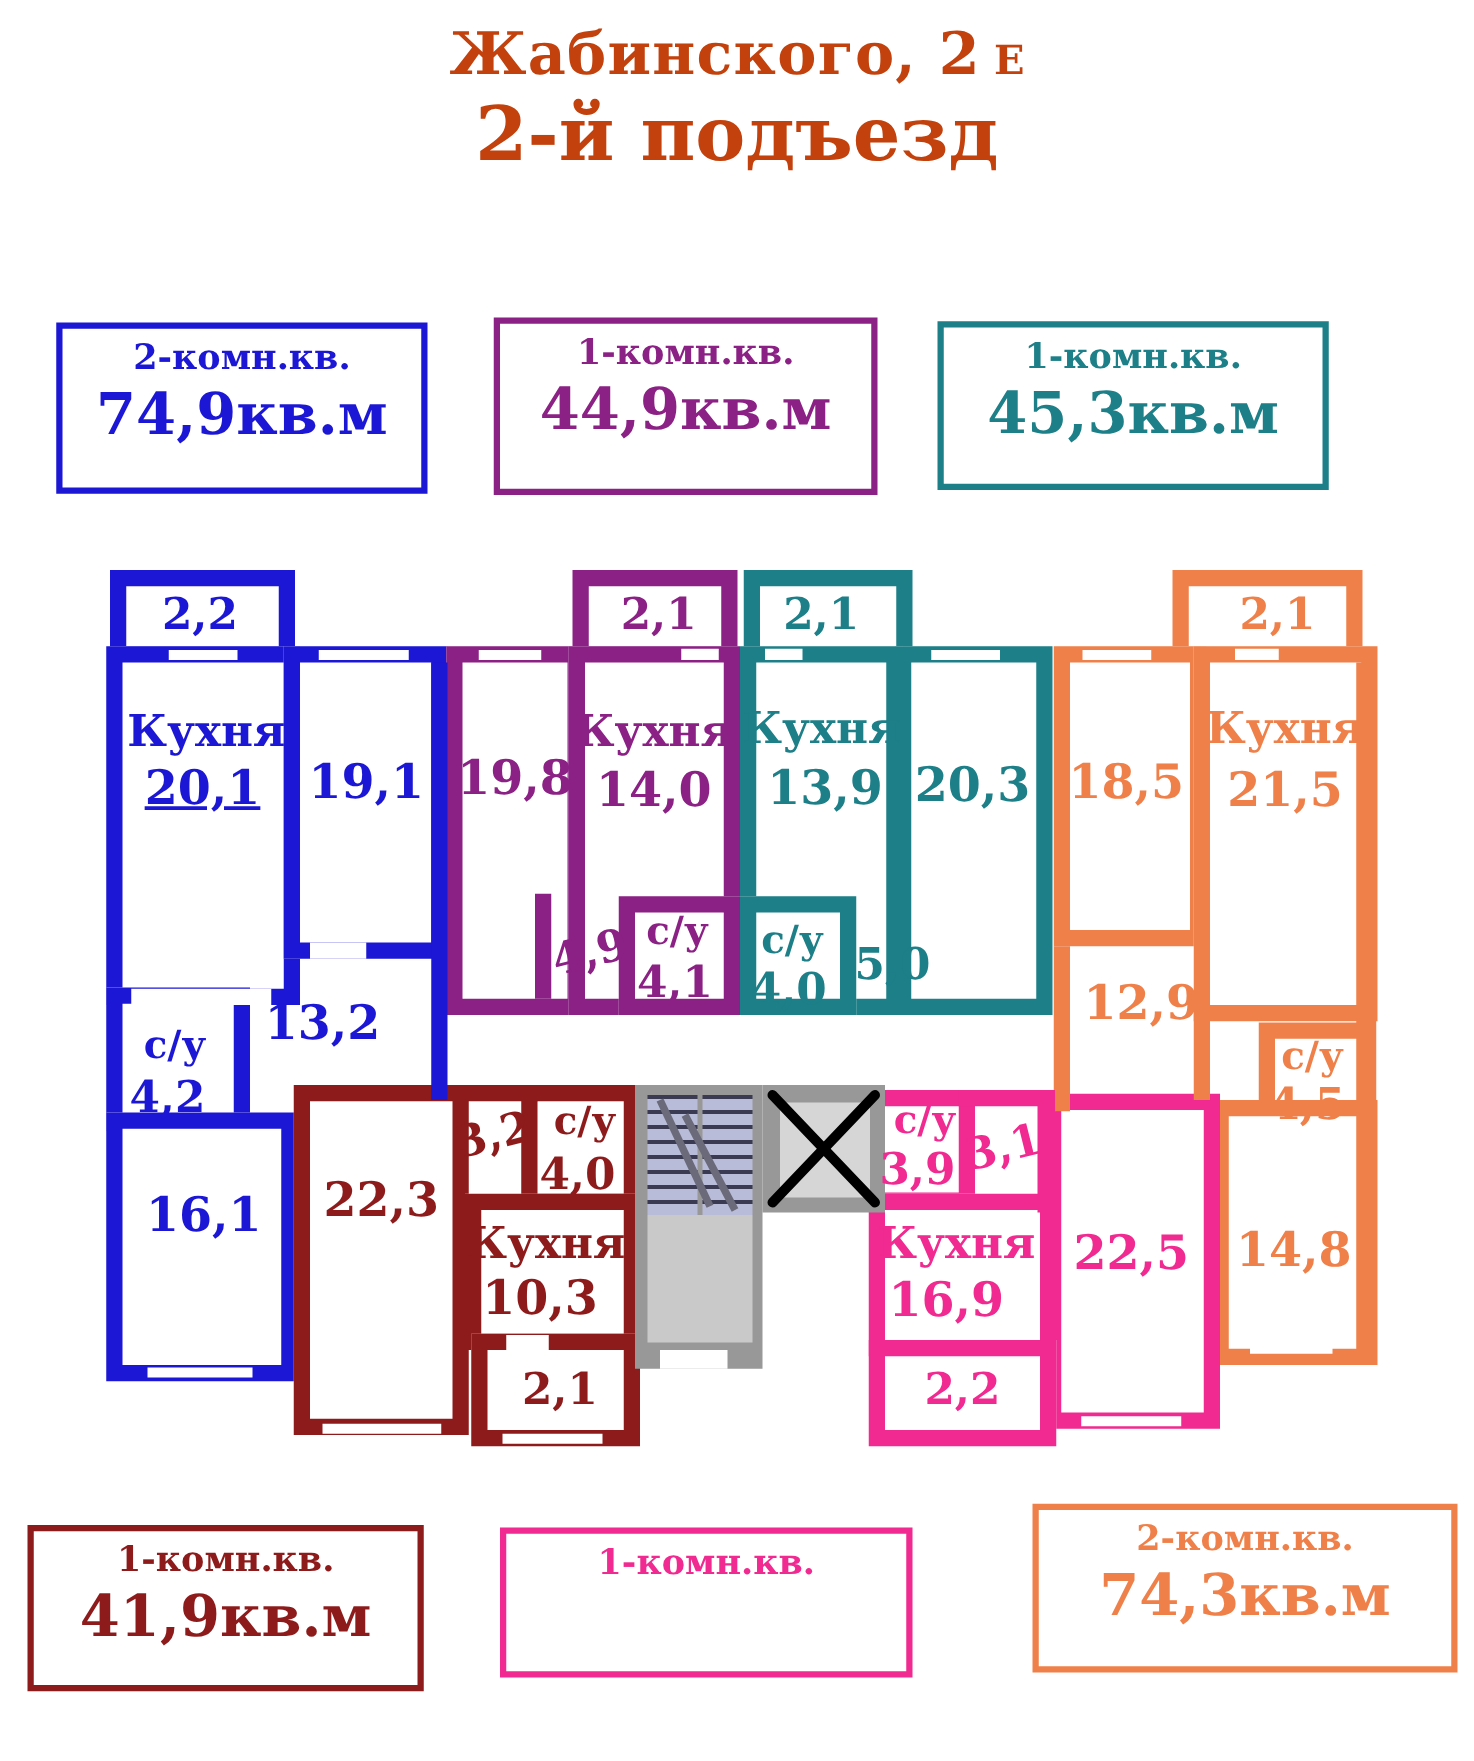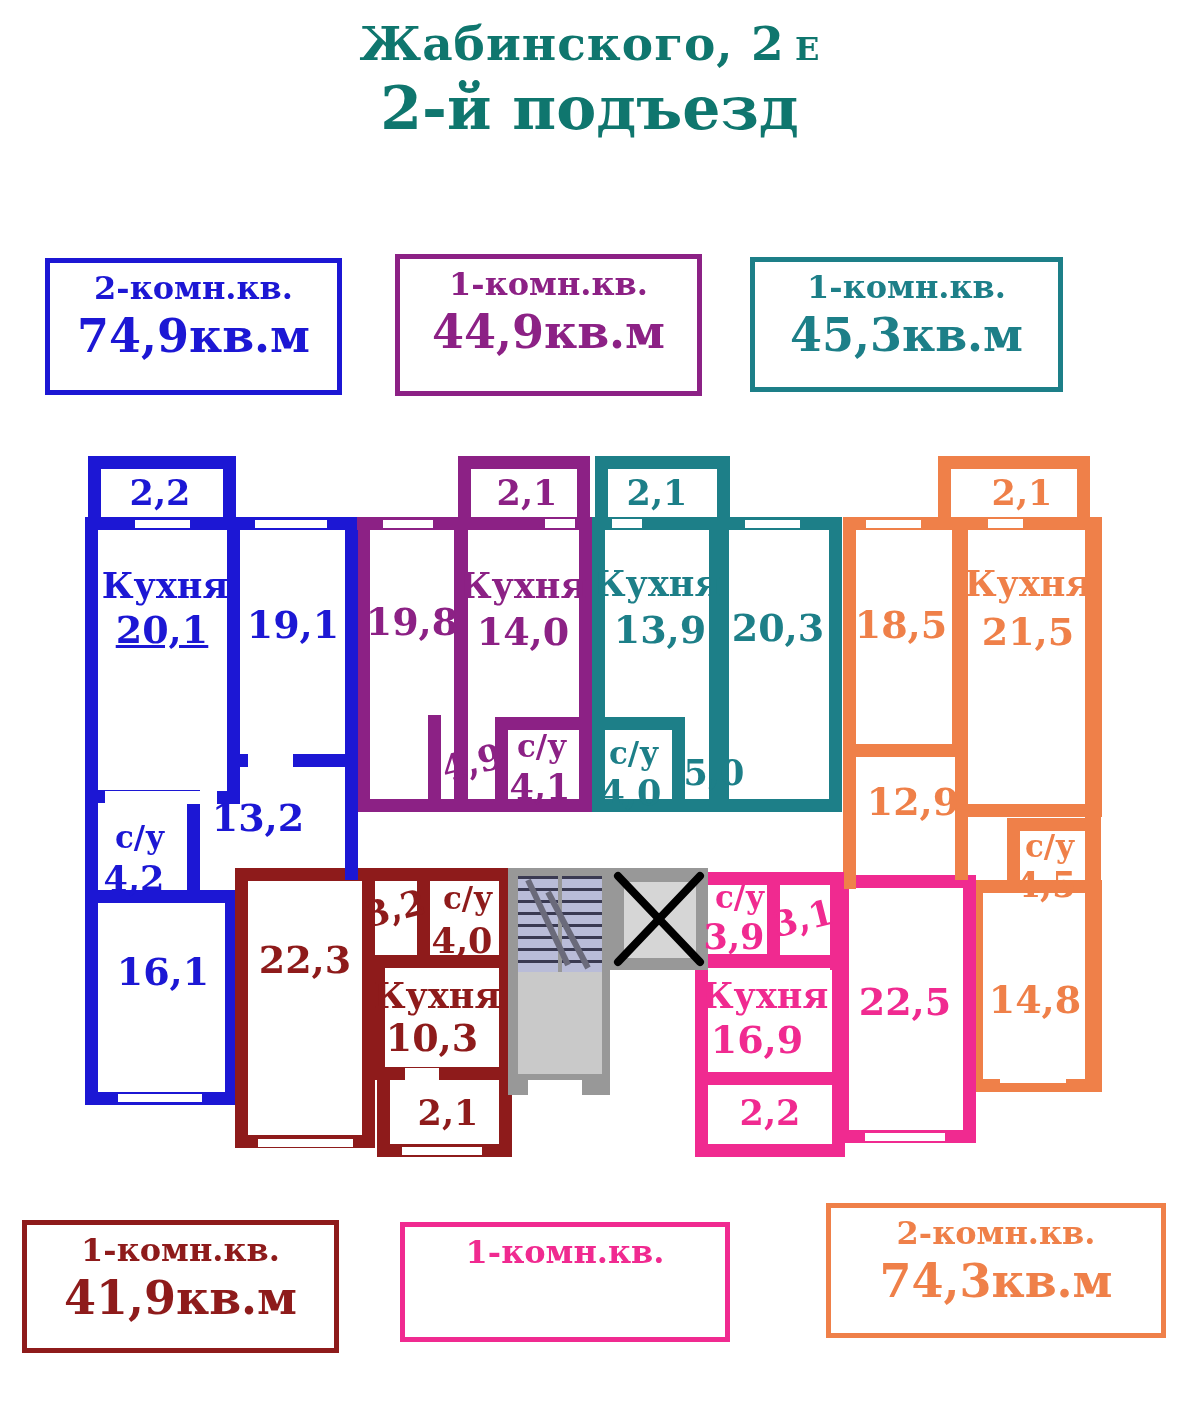--- a/index.html
+++ b/index.html
@@ -1,23 +1,23 @@
 <!DOCTYPE html>
 <html><head>
 <meta charset="utf-8">
 <style>
   html,body{margin:0;padding:0;background:#fff;}
   .page{position:relative;width:1179px;height:1409px;background:#ffffff;overflow:hidden;
         font-family:"DejaVu Serif", serif;font-weight:bold;}
-  .title{position:absolute;left:0;top:16px;width:100%;text-align:center;color:#0f766e;}
+  .title{position:absolute;left:0;top:16px;width:100%;text-align:center;color:#c2410c;}
   .t1{font-size:47px;letter-spacing:1px;}
   .t1 .suffix{font-size:32px;letter-spacing:0;}
   .t2{font-size:60px;margin-top:2px;}
   .legend{position:absolute;border:5px solid;text-align:center;box-sizing:border-box;background:#fff;}
-  .legend .l1{display:block;font-size:32px;margin-top:6px;}
+  .legend .l1{display:block;font-size:28px;margin-top:6px;}
   .legend .l2{display:block;font-size:46px;margin-top:2px;}
   .box{position:absolute;box-sizing:border-box;background:#ffffff;border:13px solid;}
   .wall{position:absolute;}
   .win{position:absolute;background:#ffffff;}
   .lbl{position:absolute;transform:translate(-50%,-50%);white-space:nowrap;font-size:38px;line-height:1;}
   .lbl.rot{transform:translate(-50%,-50%) rotate(-14deg);}
   .lbl.sm{font-size:31px;}
   .lbl.md{font-size:35px;}
   
   .c-blue{border-color:#1c17d4;color:#1c17d4;}

